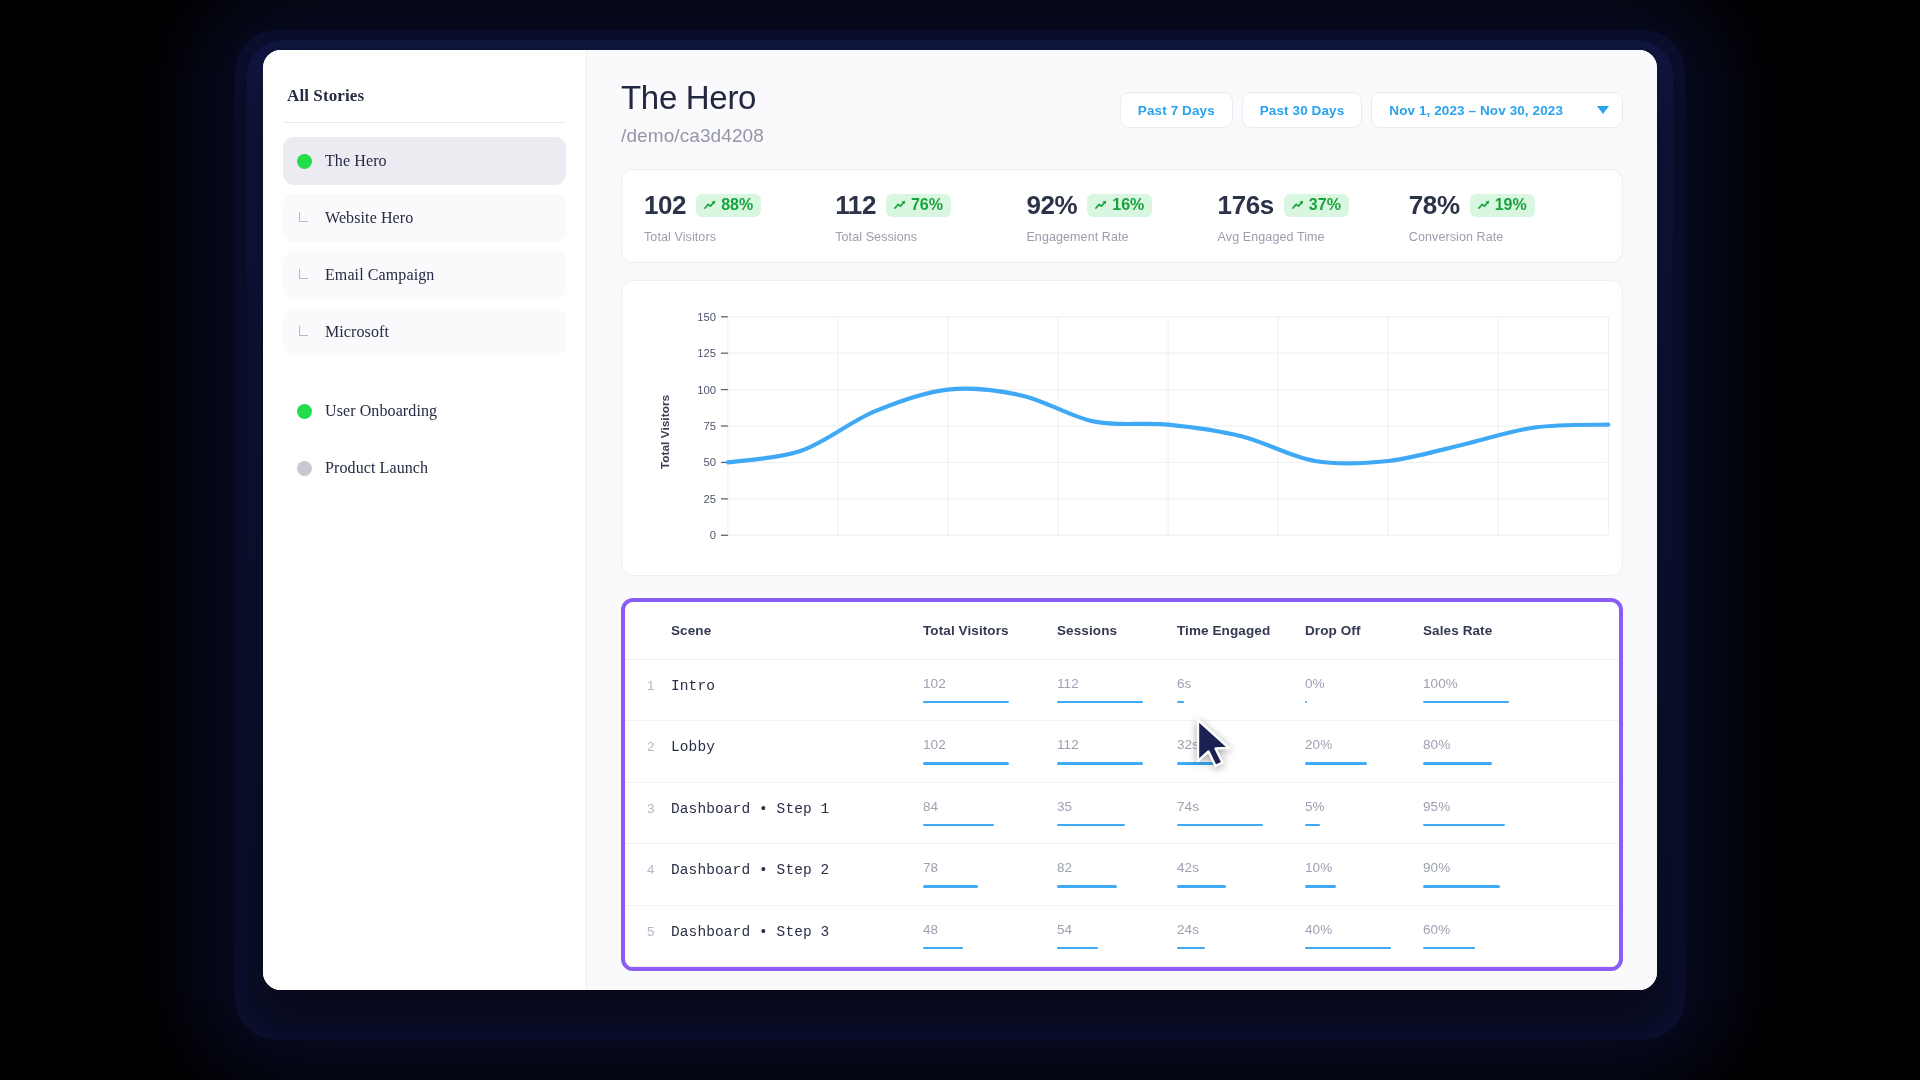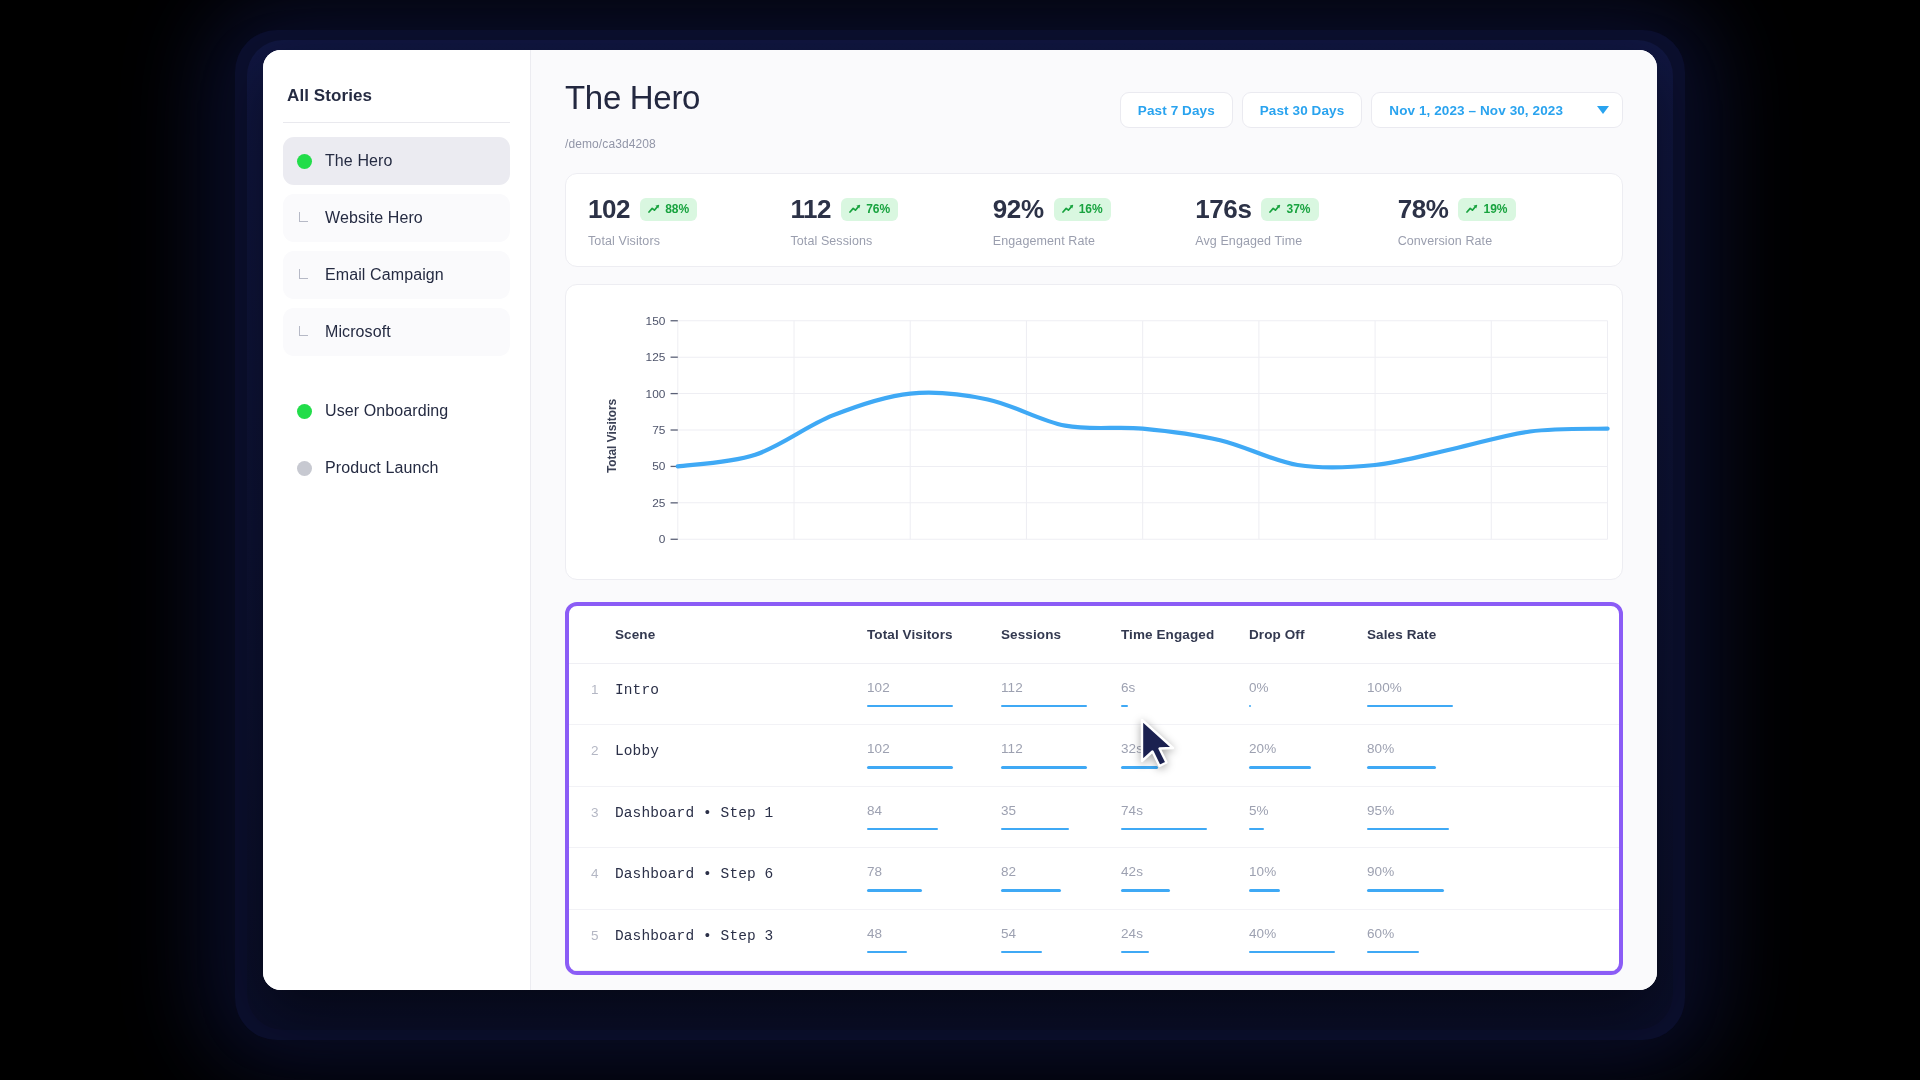--- a/index.html
+++ b/index.html
@@ -34,25 +34,26 @@
     width: 1394px; height: 940px;
     background: #ffffff;
     border-radius: 18px;
     overflow: hidden;
     display: flex;
     box-shadow: 0 24px 60px rgba(0,0,0,0.45);
   }
 
   
   #sidebar {
-    width: 268px;
+    width: 324px;
     background: #ffffff;
     border-right: 1px solid #ececf1;
     padding: 36px 0 0 0;
     flex-shrink: 0;
+    font-family: Liberation Serif, serif;
   }
   #all-stories-title {
     font-size: 17px;
     font-weight: 600;
     color: #252b42;
     padding: 0 24px 16px 24px;
     letter-spacing: .1px;
   }
   #sidebar-divider {
     height: 1px; background: #e9e9ee;
@@ -106,22 +107,22 @@
     display: flex; align-items: flex-start;
     justify-content: space-between;
     margin-bottom: 22px;
   }
   #page-title {
     font-size: 33px; font-weight: 400;
     color: #232840; line-height: 1.12;
     letter-spacing: -.3px;
   }
   #page-url {
-    font-size: 12px; color: #9296a8;
-    margin-top: 20px; letter-spacing: .1px;
+    font-size: 19px; color: #9296a8;
+    margin-top: 8px; letter-spacing: .1px;
   }
   #date-controls { display: flex; gap: 9px; margin-top: 12px; }
   .date-btn {
     background: #ffffff;
     border: 1px solid #eaeaf0;
     border-radius: 9px;
     height: 36px;
     padding: 0 17px;
     display: flex; align-items: center;
     font-size: 13.5px; font-weight: 700;
@@ -150,21 +151,21 @@
   .kpi-top { display: flex; align-items: center; gap: 10px; }
   .kpi-value {
     font-size: 26px; font-weight: 700;
     color: #2c3247; letter-spacing: -.4px;
   }
   .kpi-badge {
     background: #d9f7e0;
     border-radius: 6px;
     height: 23px; padding: 0 8px;
     display: flex; align-items: center; gap: 5px;
-    font-size: 12px; font-weight: 700; color: #18a33f;
+    font-size: 16px; font-weight: 700; color: #18a33f;
   }
   .kpi-badge svg { display: block; }
   .kpi-label {
     font-size: 12.5px; color: #9a9eae;
     margin-top: 9px; letter-spacing: .1px;
   }
 
   
   #chart-card {
     background: #ffffff;
@@ -519,21 +520,21 @@
               </td>
               <td class="c-cr">
                 <div class="metric-val">95%</div>
                 <div class="bar-track">
                   <div class="bar-fill" style="width: 95%;"></div>
                 </div>
               </td>
             </tr>
             <tr>
               <td class="c-idx"><span class="row-idx">4</span></td>
-              <td class="c-scene"><span class="row-scene">Dashboard • Step 6</span></td>
+              <td class="c-scene"><span class="row-scene">Dashboard • Step 2</span></td>
               <td class="c-tv">
                 <div class="metric-val">78</div>
                 <div class="bar-track">
                   <div class="bar-fill" style="width: 64%;"></div>
                 </div>
               </td>
               <td class="c-se">
                 <div class="metric-val">82</div>
                 <div class="bar-track">
                   <div class="bar-fill" style="width: 70%;"></div>

